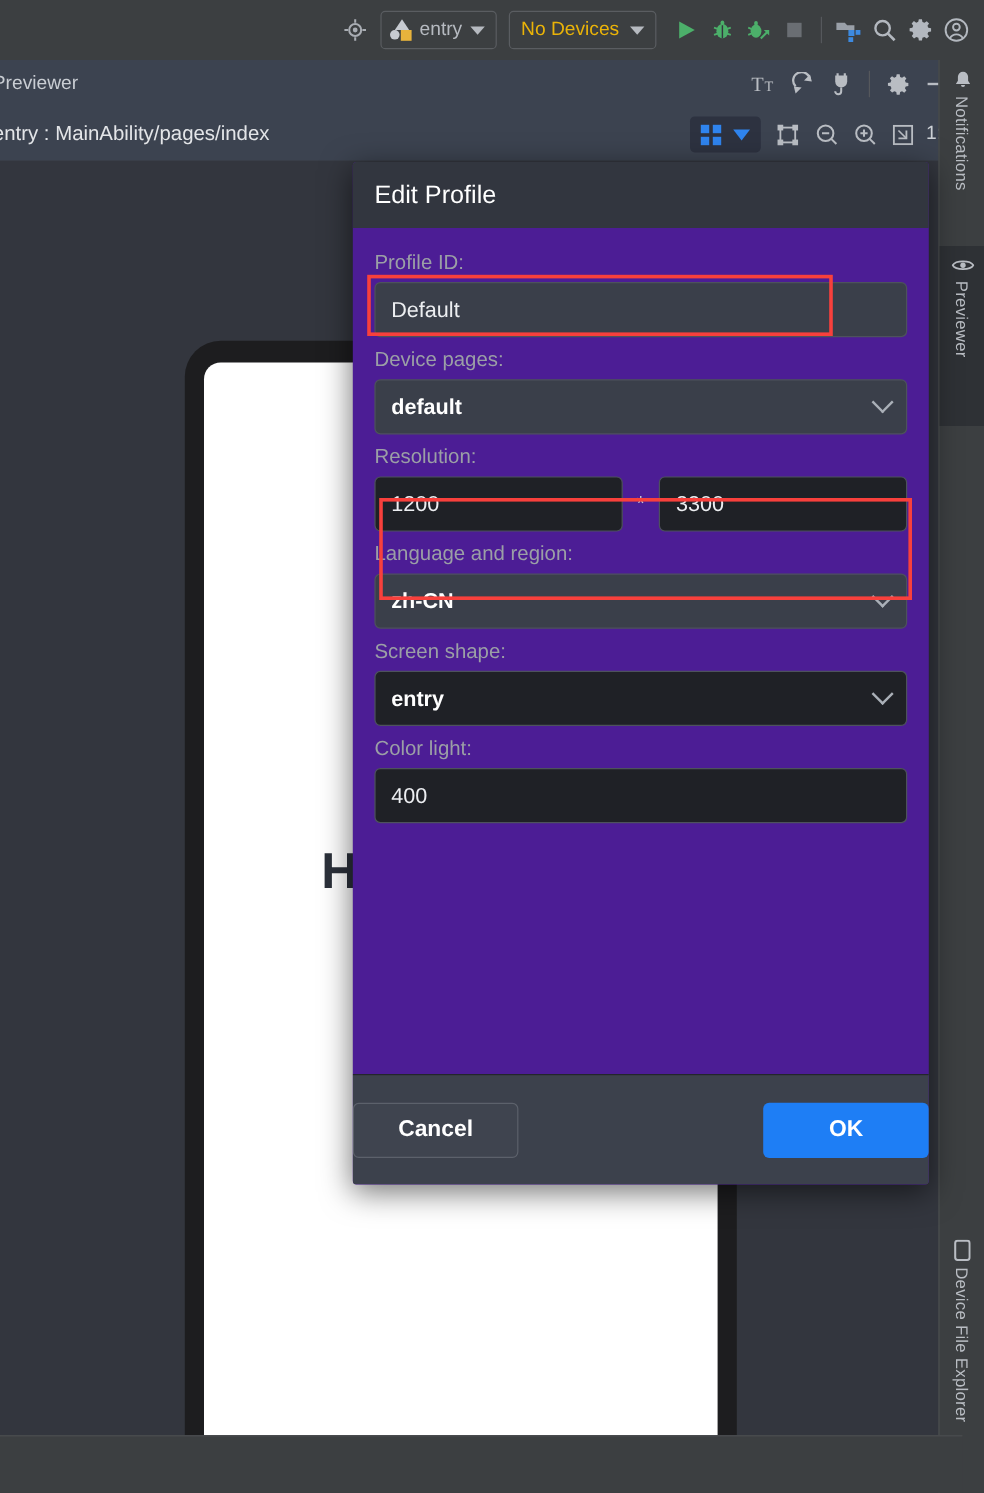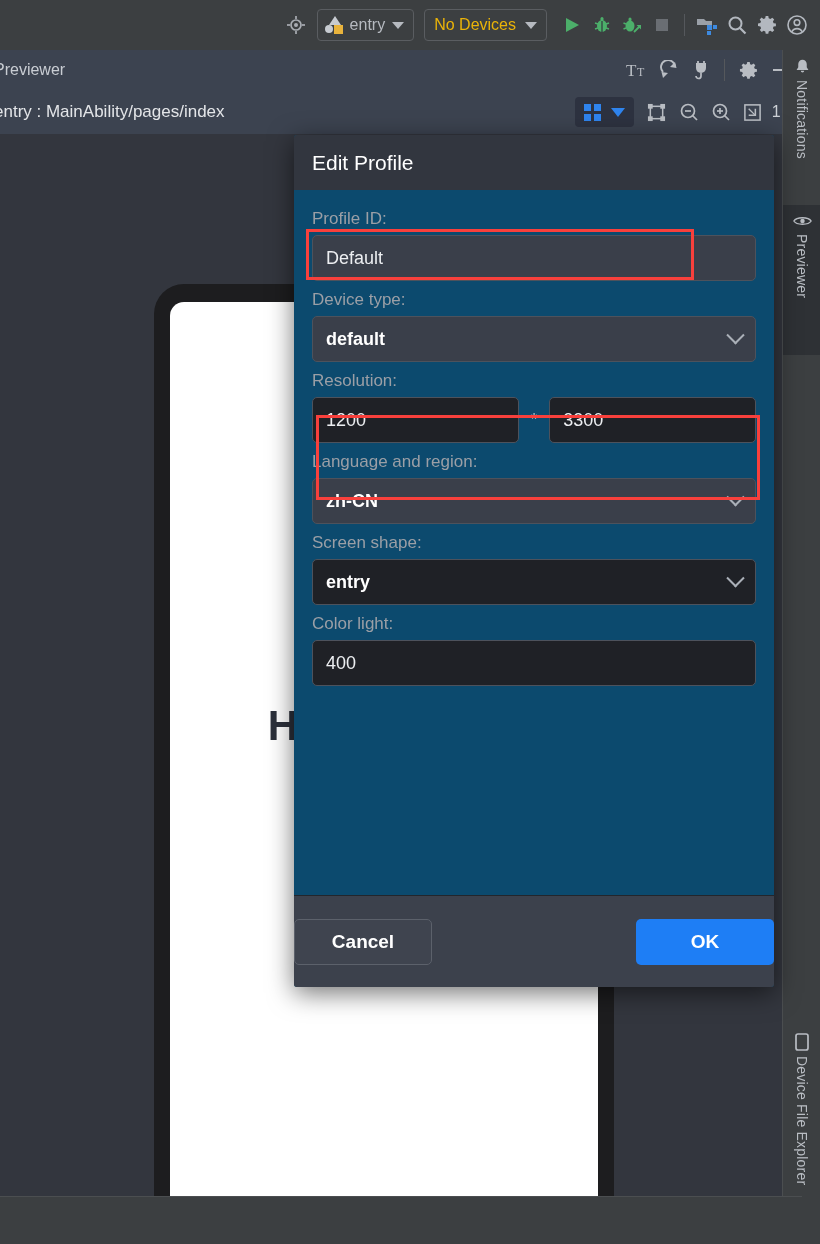--- a/index.html
+++ b/index.html
@@ -126,21 +126,21 @@
 
   
   .status-strip {
     position: absolute; left: 0; top: 1196px; width: 802px; height: 48px;
     background: #3c3f41; border-top: 1px solid #4b4e50;
   }
 
   
   .dialog {
     position: absolute; left: 294px; top: 135px; width: 480px; height: 852px;
-    background: #0c4a6e; border-radius: 3px;
+    background: #4c1d95; border-radius: 3px;
     box-shadow: 0 6px 26px rgba(0,0,0,.55);
     display: flex; flex-direction: column; overflow: hidden;
   }
   .dlg-titlebar {
     height: 55px; background: #32363f; display: flex; align-items: center;
     padding-left: 18px; flex: none;
   }
   .dlg-title { font-size: 21px; color: #ffffff; }
   .dlg-body { flex: 1; padding: 10px 18px 0 18px; position: relative; }
   .field-label { font-size: 17px; color: #9b9fa6; margin-bottom: 6px; margin-top: 9px; }
@@ -402,21 +402,21 @@
       <div class="dlg-title">Edit Profile</div>
     </div>
 
     <div class="dlg-body">
 
       <div class="field-label">Profile ID:</div>
       <div class="txt-input plain">
         <span>Default</span>
       </div>
 
-      <div class="field-label">Device type:</div>
+      <div class="field-label">Device pages:</div>
       <div class="combo">
         <span>default</span>
         <span class="chev"></span>
       </div>
 
       <div class="field-label">Resolution:</div>
       <div class="res-row">
         <div class="txt-input">
           <span>1200</span>
         </div>

